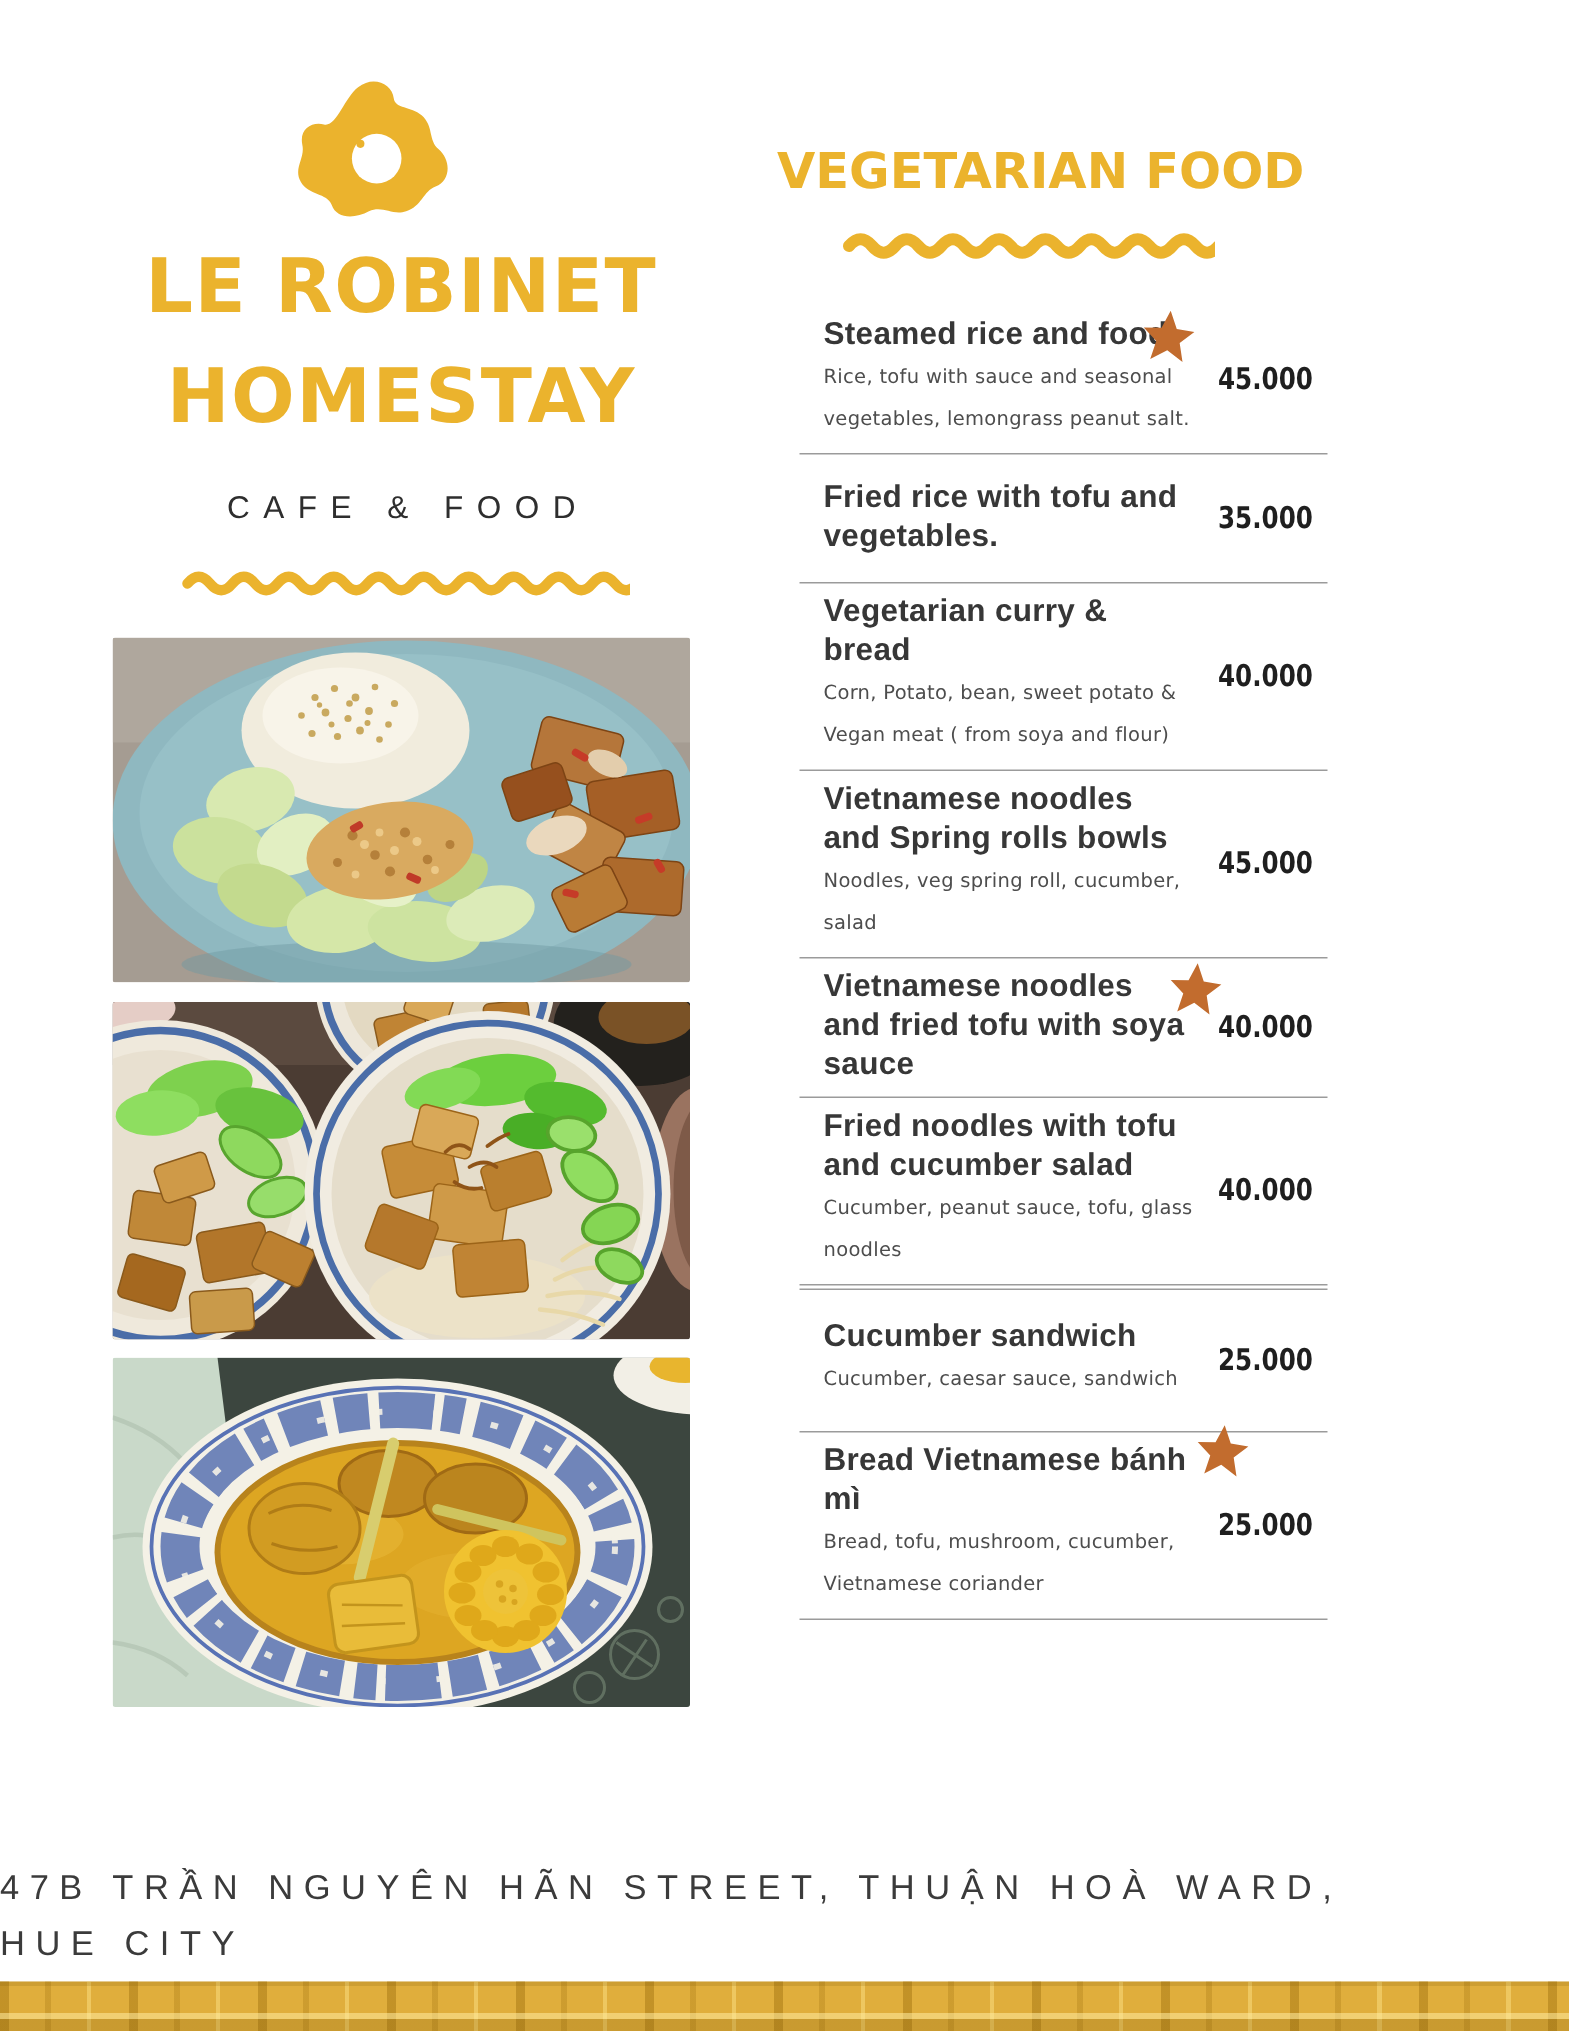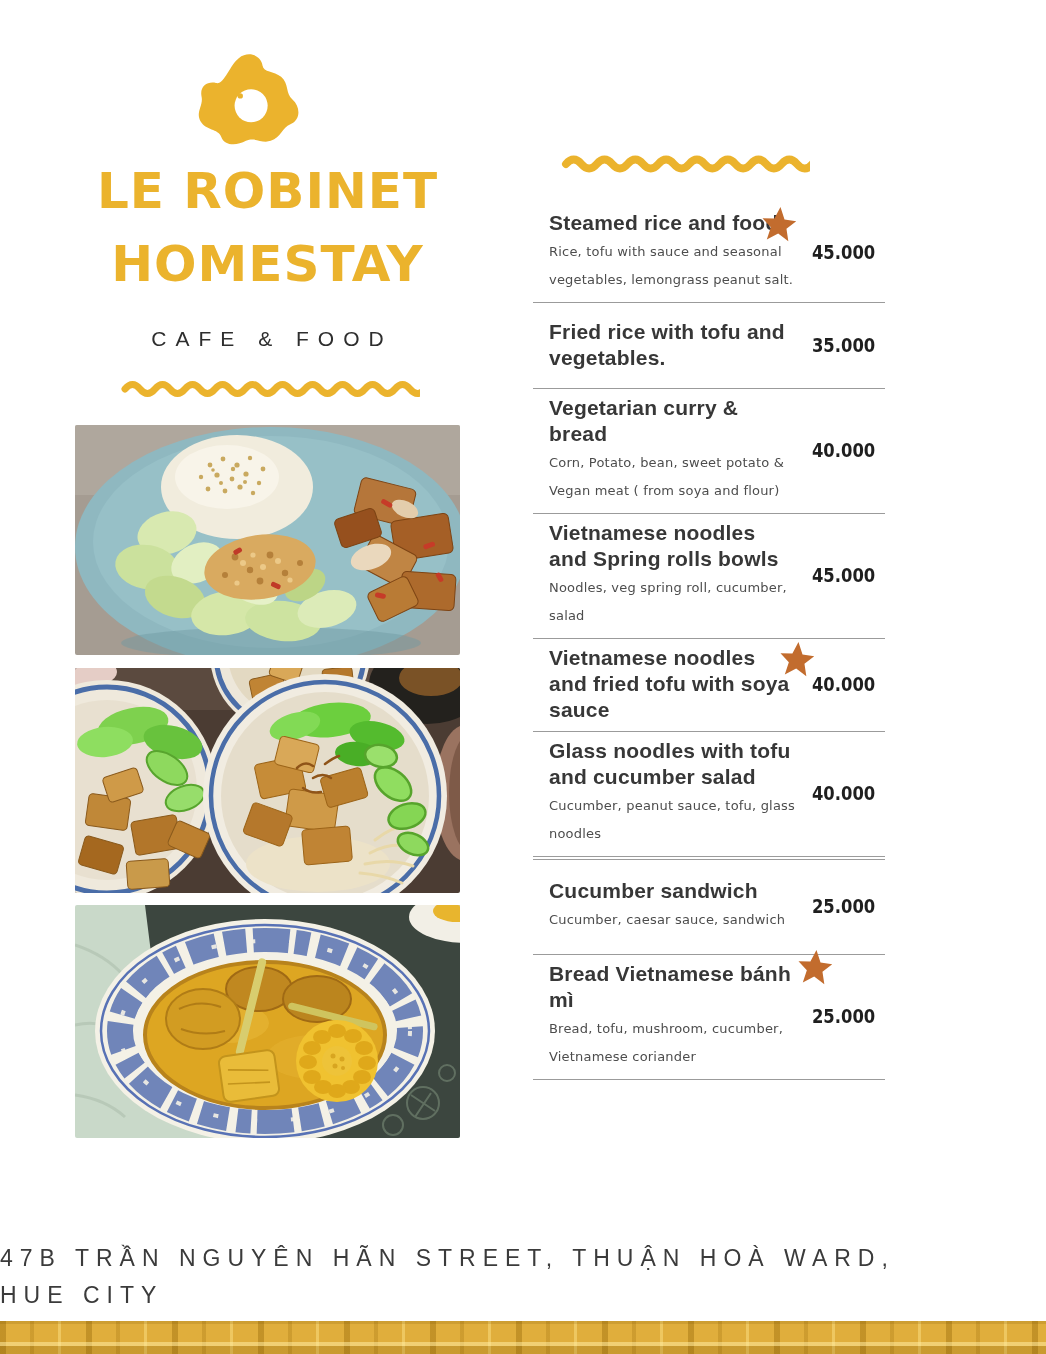--- a/index.html
+++ b/index.html
@@ -321,20 +321,21 @@
           <circle cx="258" cy="151" r="2.5"></circle>
             <circle cx="267" cy="154" r="2.5"></circle>
           <circle cx="260" cy="161" r="2.5"></circle>
             <circle cx="268" cy="163" r="2"></circle>
         </g>
       </svg>
     </figure>
   </div>
 
   <div class="right-col">
+    <h2 class="menu-heading">VEGETARIAN FOOD</h2>
 
     <div class="wavy right-wave">
       <svg viewBox="0 0 250 22" preserveAspectRatio="none">
         <path d="M6,12 q7.7,-9 15.4,0 q7.7,9 15.4,0 q7.7,-9 15.4,0 q7.7,9 15.4,0
                  q7.7,-9 15.4,0 q7.7,9 15.4,0 q7.7,-9 15.4,0 q7.7,9 15.4,0
                  q7.7,-9 15.4,0 q7.7,9 15.4,0 q7.7,-9 15.4,0 q7.7,9 15.4,0
                  q7.7,-9 15.4,0 q7.7,9 15.4,0 q7.7,-9 15.4,0 q7.7,9 15.4,0" fill="none" stroke="#EBB32D" stroke-width="8" stroke-linecap="round"></path>
       </svg>
     </div>
 
@@ -384,21 +385,21 @@
         <span class="star s2">
           <svg viewBox="0 0 34 34">
               <polygon transform="rotate(5 17 17)" fill="#C26C2E" points="17,1 21.8,12.2 33,13 24.4,20.8 27.2,32.5 17,26 6.8,32.5 9.6,20.8 1,13 12.2,12.2"></polygon>
             </svg>
         </span>
         <div class="item-price">40.000</div>
       </div>
 
       <div class="menu-item sep-double">
         <div class="item-text">
-          <div class="item-name">Glass noodles with tofu and cucumber salad</div>
+          <div class="item-name">Fried noodles with tofu and cucumber salad</div>
           <div class="item-desc">Cucumber, peanut sauce, tofu, glass noodles</div>
         </div>
         <div class="item-price">40.000</div>
       </div>
 
       <div class="menu-item roomier">
         <div class="item-text">
           <div class="item-name">Cucumber sandwich</div>
           <div class="item-desc">Cucumber, caesar sauce, sandwich</div>
         </div>

